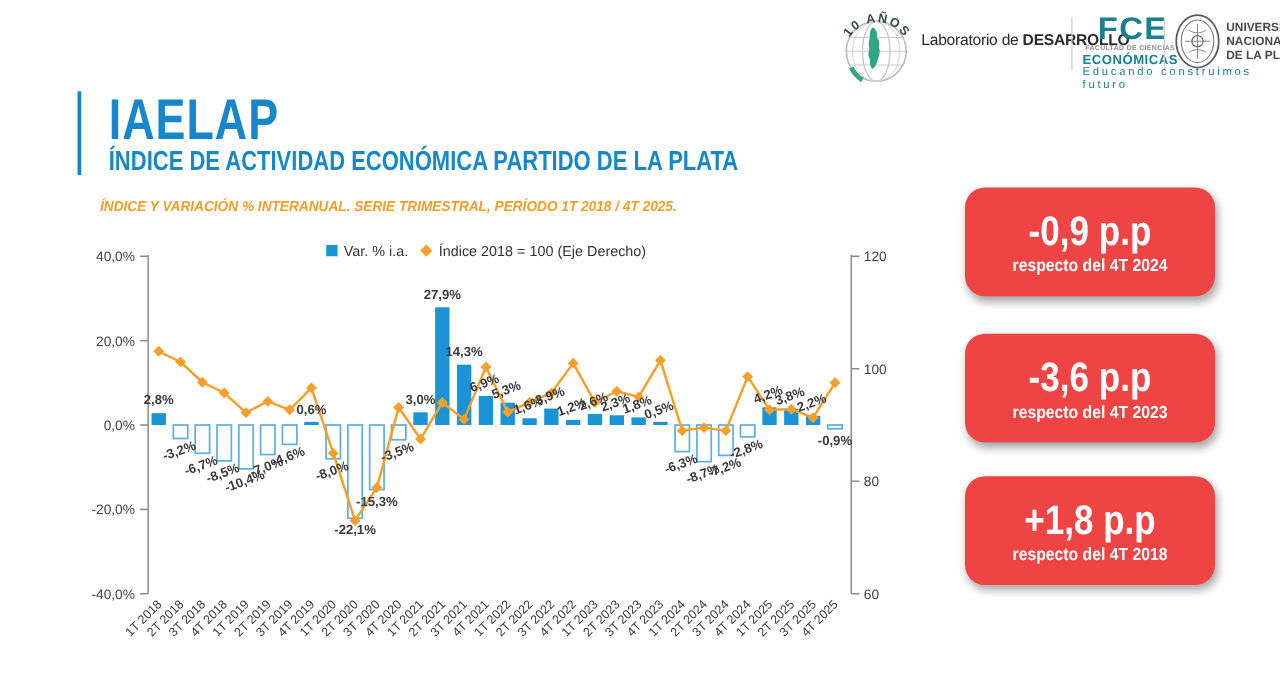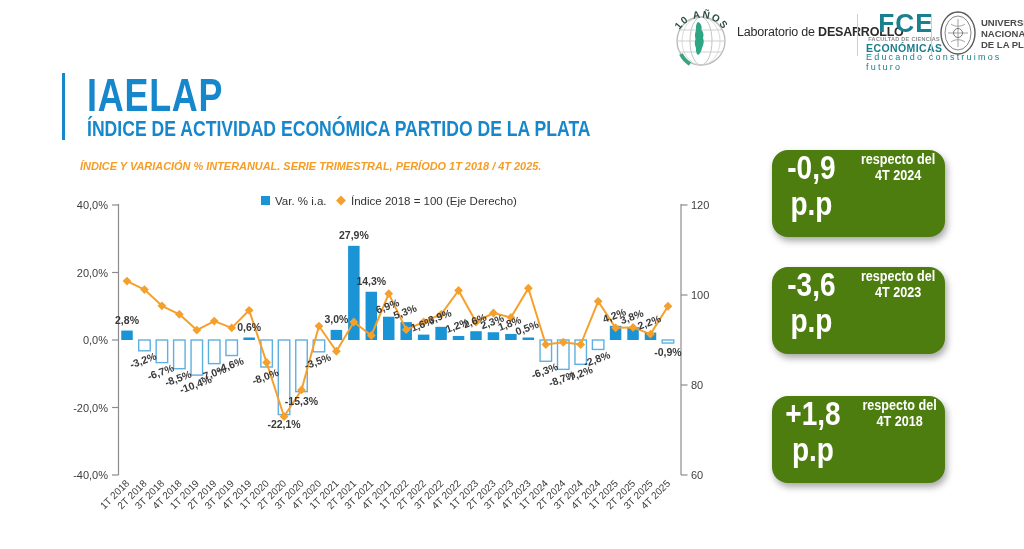--- a/index.html
+++ b/index.html
@@ -26,23 +26,23 @@
   #sub-title{left:87px;top:116px;font-size:22px;font-weight:700;color:#1787cb;
              transform:scaleX(.8);transform-origin:left;white-space:nowrap;}
   #note{left:80px;top:160px;font-size:11.5px;font-weight:700;font-style:italic;color:#f59d26;
         transform:scaleX(.95);transform-origin:left;white-space:nowrap;}
 
   
   #chart-svg{left:0;top:0;}
   #chart-svg text{font-family:"Liberation Sans",sans-serif;}
 
   
-  .kpi{left:772px;width:173px;height:87px;background:#4d7c0f;border-radius:16px;
+  .kpi{left:772px;width:200px;height:87px;background:#ef4444;border-radius:16px;
        box-shadow:2px 4px 7px rgba(0,0,0,.35);color:#fff;text-align:center;
-       display:flex;flex-direction:row;justify-content:center;}
+       display:flex;flex-direction:column;justify-content:center;}
   .kpi-value{font-size:33px;font-weight:700;transform:scaleX(.85);line-height:36px;}
   .kpi-caption{font-size:14px;font-weight:600;transform:scaleX(.9);margin-top:1px;}
 </style>
 </head>
 <body>
 
 <div id="page">
 
   <svg class="abs" style="left:668px;top:5px" width="66" height="66" viewBox="0 0 66 66">
     <circle cx="33" cy="36" r="24" fill="none" stroke="#b9b9b9" stroke-width="1.3"></circle>
@@ -248,18 +248,18 @@
     </svg>
 
   <div class="abs kpi" style="top:150px">
     <div class="kpi-value">-0,9 p.p</div>
     <div class="kpi-caption">respecto del 4T 2024</div>
   </div>
   <div class="abs kpi" style="top:267px">
     <div class="kpi-value">-3,6 p.p</div>
     <div class="kpi-caption">respecto del 4T 2023</div>
   </div>
-  <div class="abs kpi" style="top:396px">
+  <div class="abs kpi" style="top:381px">
     <div class="kpi-value">+1,8 p.p</div>
     <div class="kpi-caption">respecto del 4T 2018</div>
   </div>
 
 </div>
 
 </body></html>

